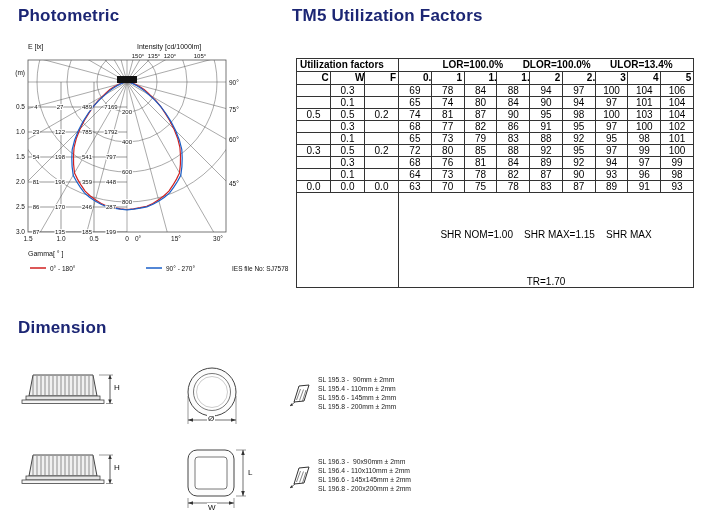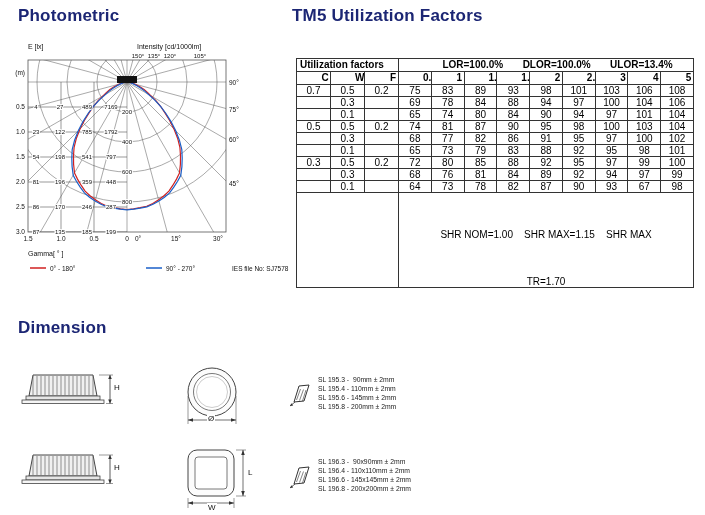--- a/index.html
+++ b/index.html
@@ -184,34 +184,20 @@
             <td class="b">1.5</td>
             <td class="b">2</td>
             <td class="b">2.5</td>
             <td class="b">3</td>
             <td class="b">4</td>
             <td class="b">5</td>
           </tr>
       </thead>
       <tbody id="uf-body">
           <tr>
-            <td>0.7</td>
-            <td>0.5</td>
-            <td>0.2</td>
-            <td>75</td>
-            <td>83</td>
-            <td>89</td>
-            <td>93</td>
-            <td>98</td>
-            <td>101</td>
-            <td>103</td>
-            <td>106</td>
-            <td>108</td>
-          </tr>
-          <tr>
             <td></td>
             <td>0.3</td>
             <td></td>
             <td>69</td>
             <td>78</td>
             <td>84</td>
             <td>88</td>
             <td>94</td>
             <td>97</td>
             <td>100</td>
@@ -306,22 +292,36 @@
             <td></td>
             <td>0.1</td>
             <td></td>
             <td>64</td>
             <td>73</td>
             <td>78</td>
             <td>82</td>
             <td>87</td>
             <td>90</td>
             <td>93</td>
-            <td>67</td>
+            <td>96</td>
             <td>98</td>
+          </tr>
+          <tr>
+            <td>0.0</td>
+            <td>0.0</td>
+            <td>0.0</td>
+            <td>63</td>
+            <td>70</td>
+            <td>75</td>
+            <td>78</td>
+            <td>83</td>
+            <td>87</td>
+            <td>89</td>
+            <td>91</td>
+            <td>93</td>
           </tr>
         </tbody>
       <tfoot>
         <tr>
           <td colspan="3"></td>
           <td colspan="9" class="footer-cell">
             <div>SHR NOM=1.00    SHR MAX=1.15    SHR MAX</div>
             <div>TR=1.70</div>
           </td>
         </tr>

